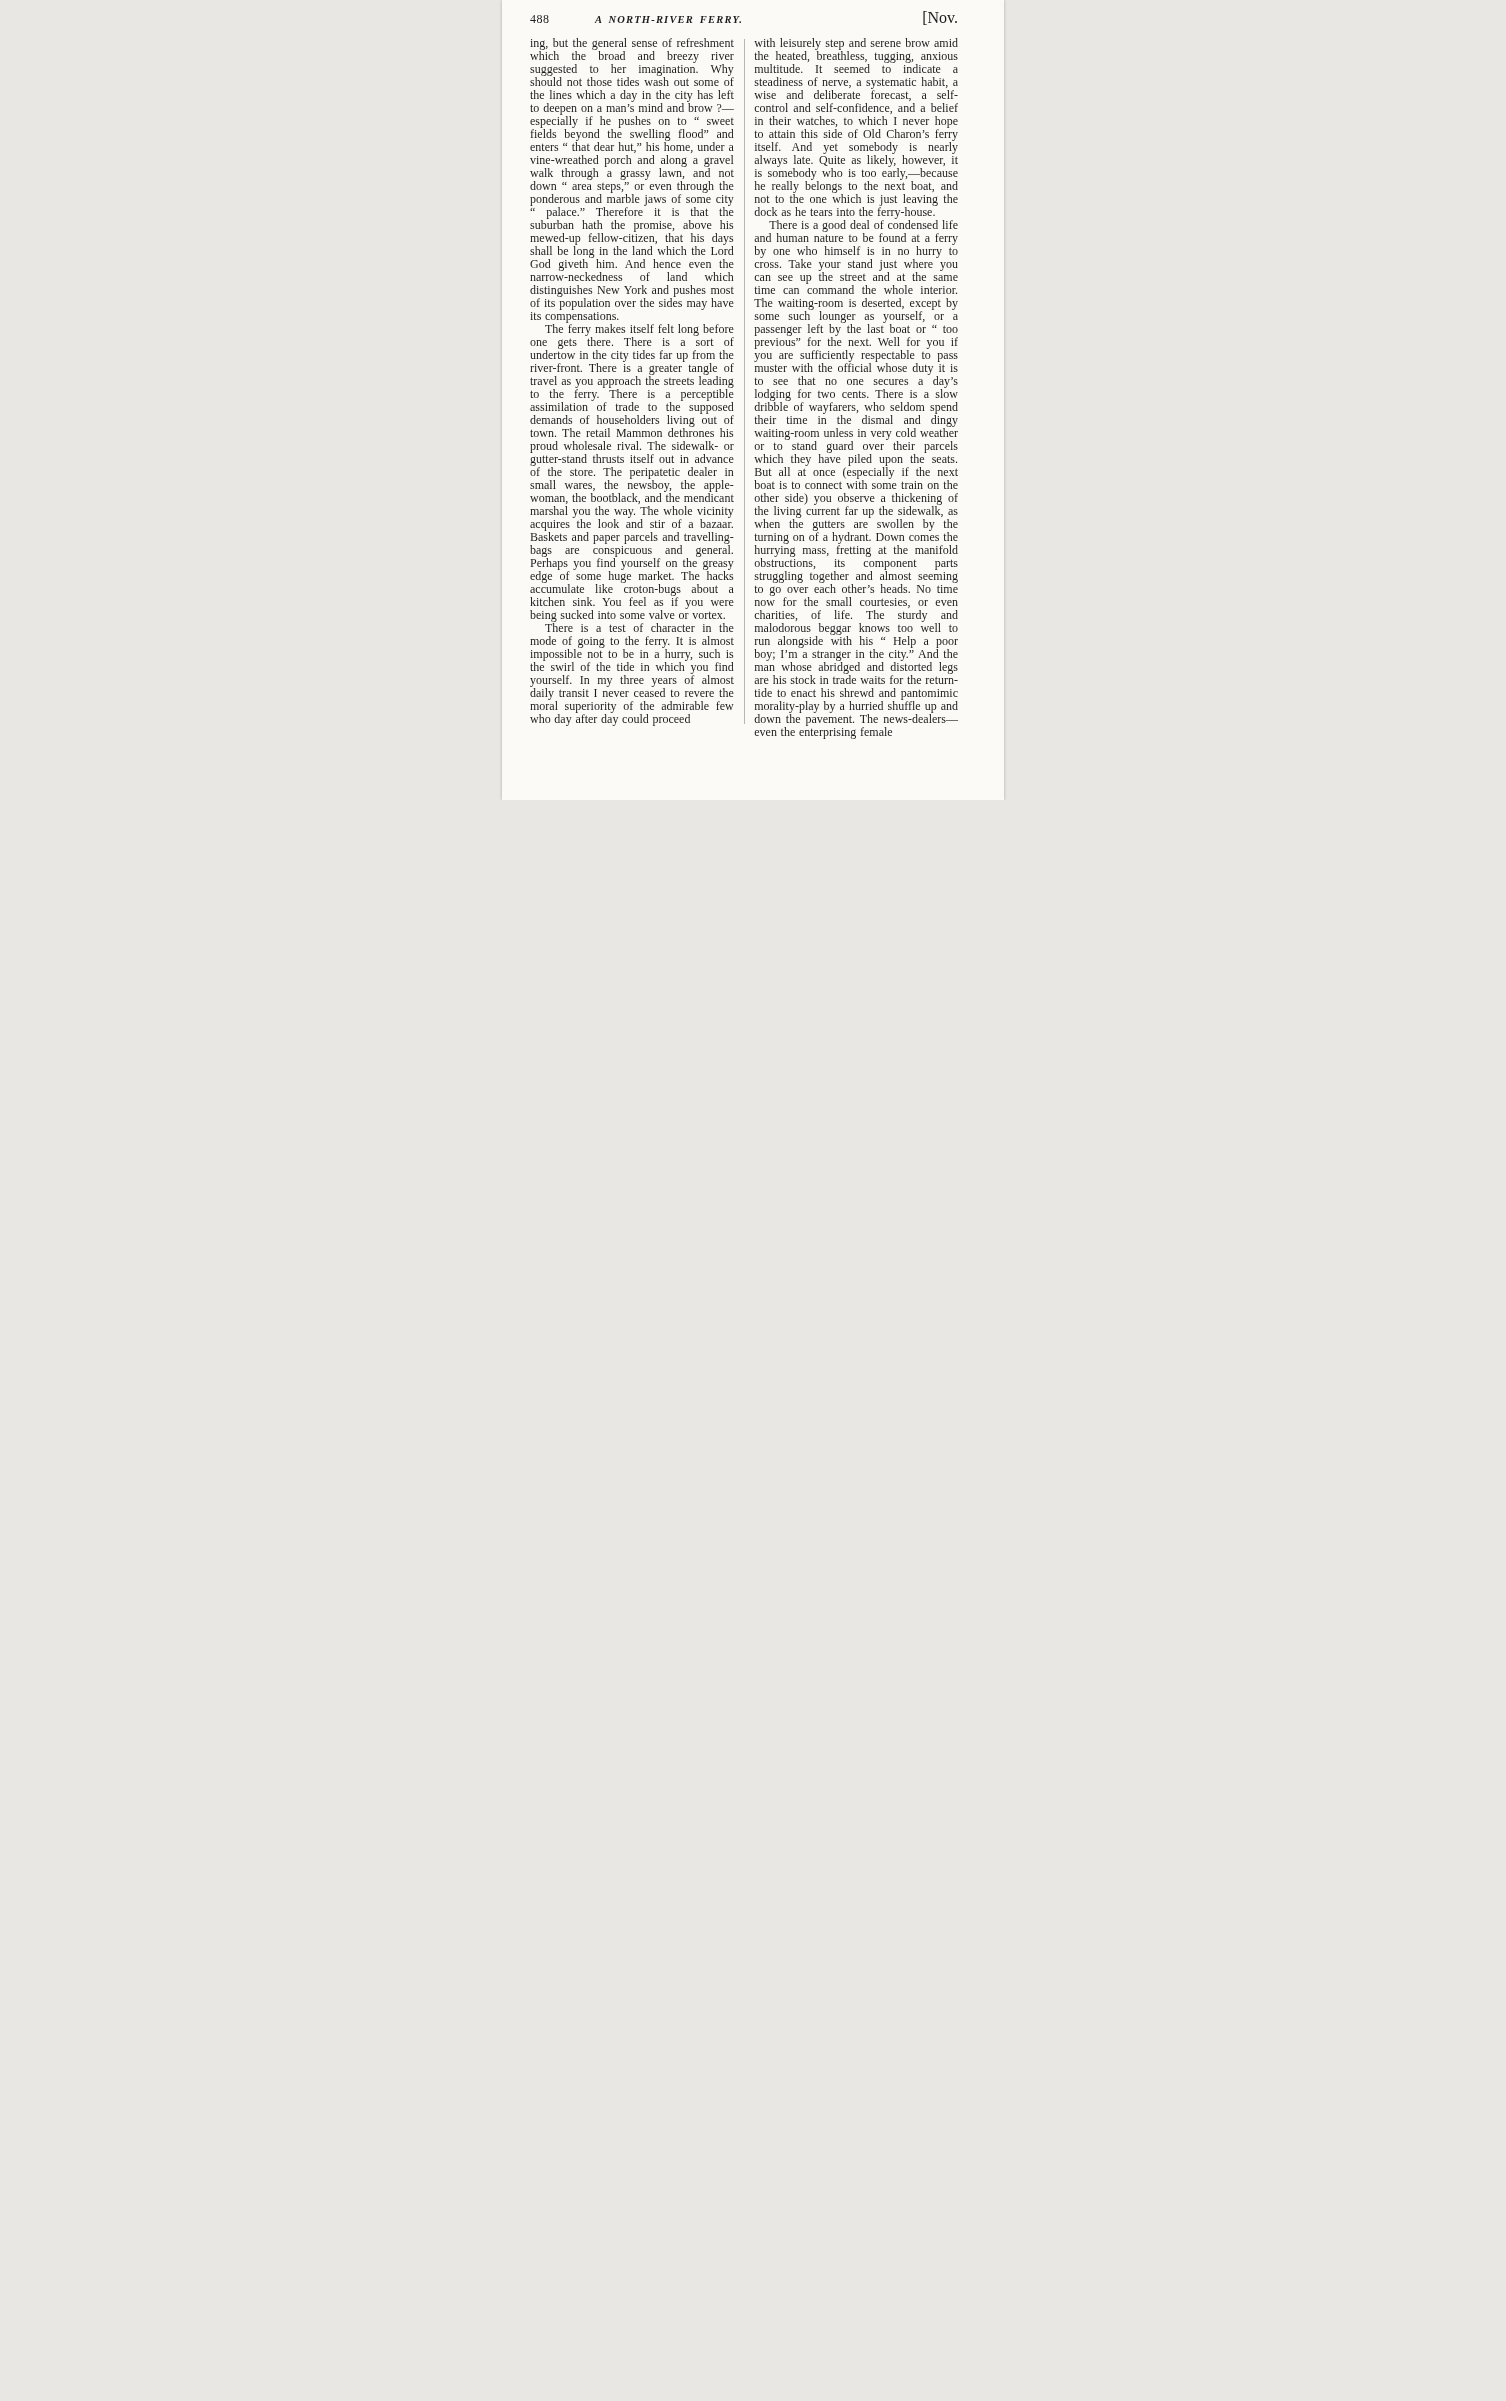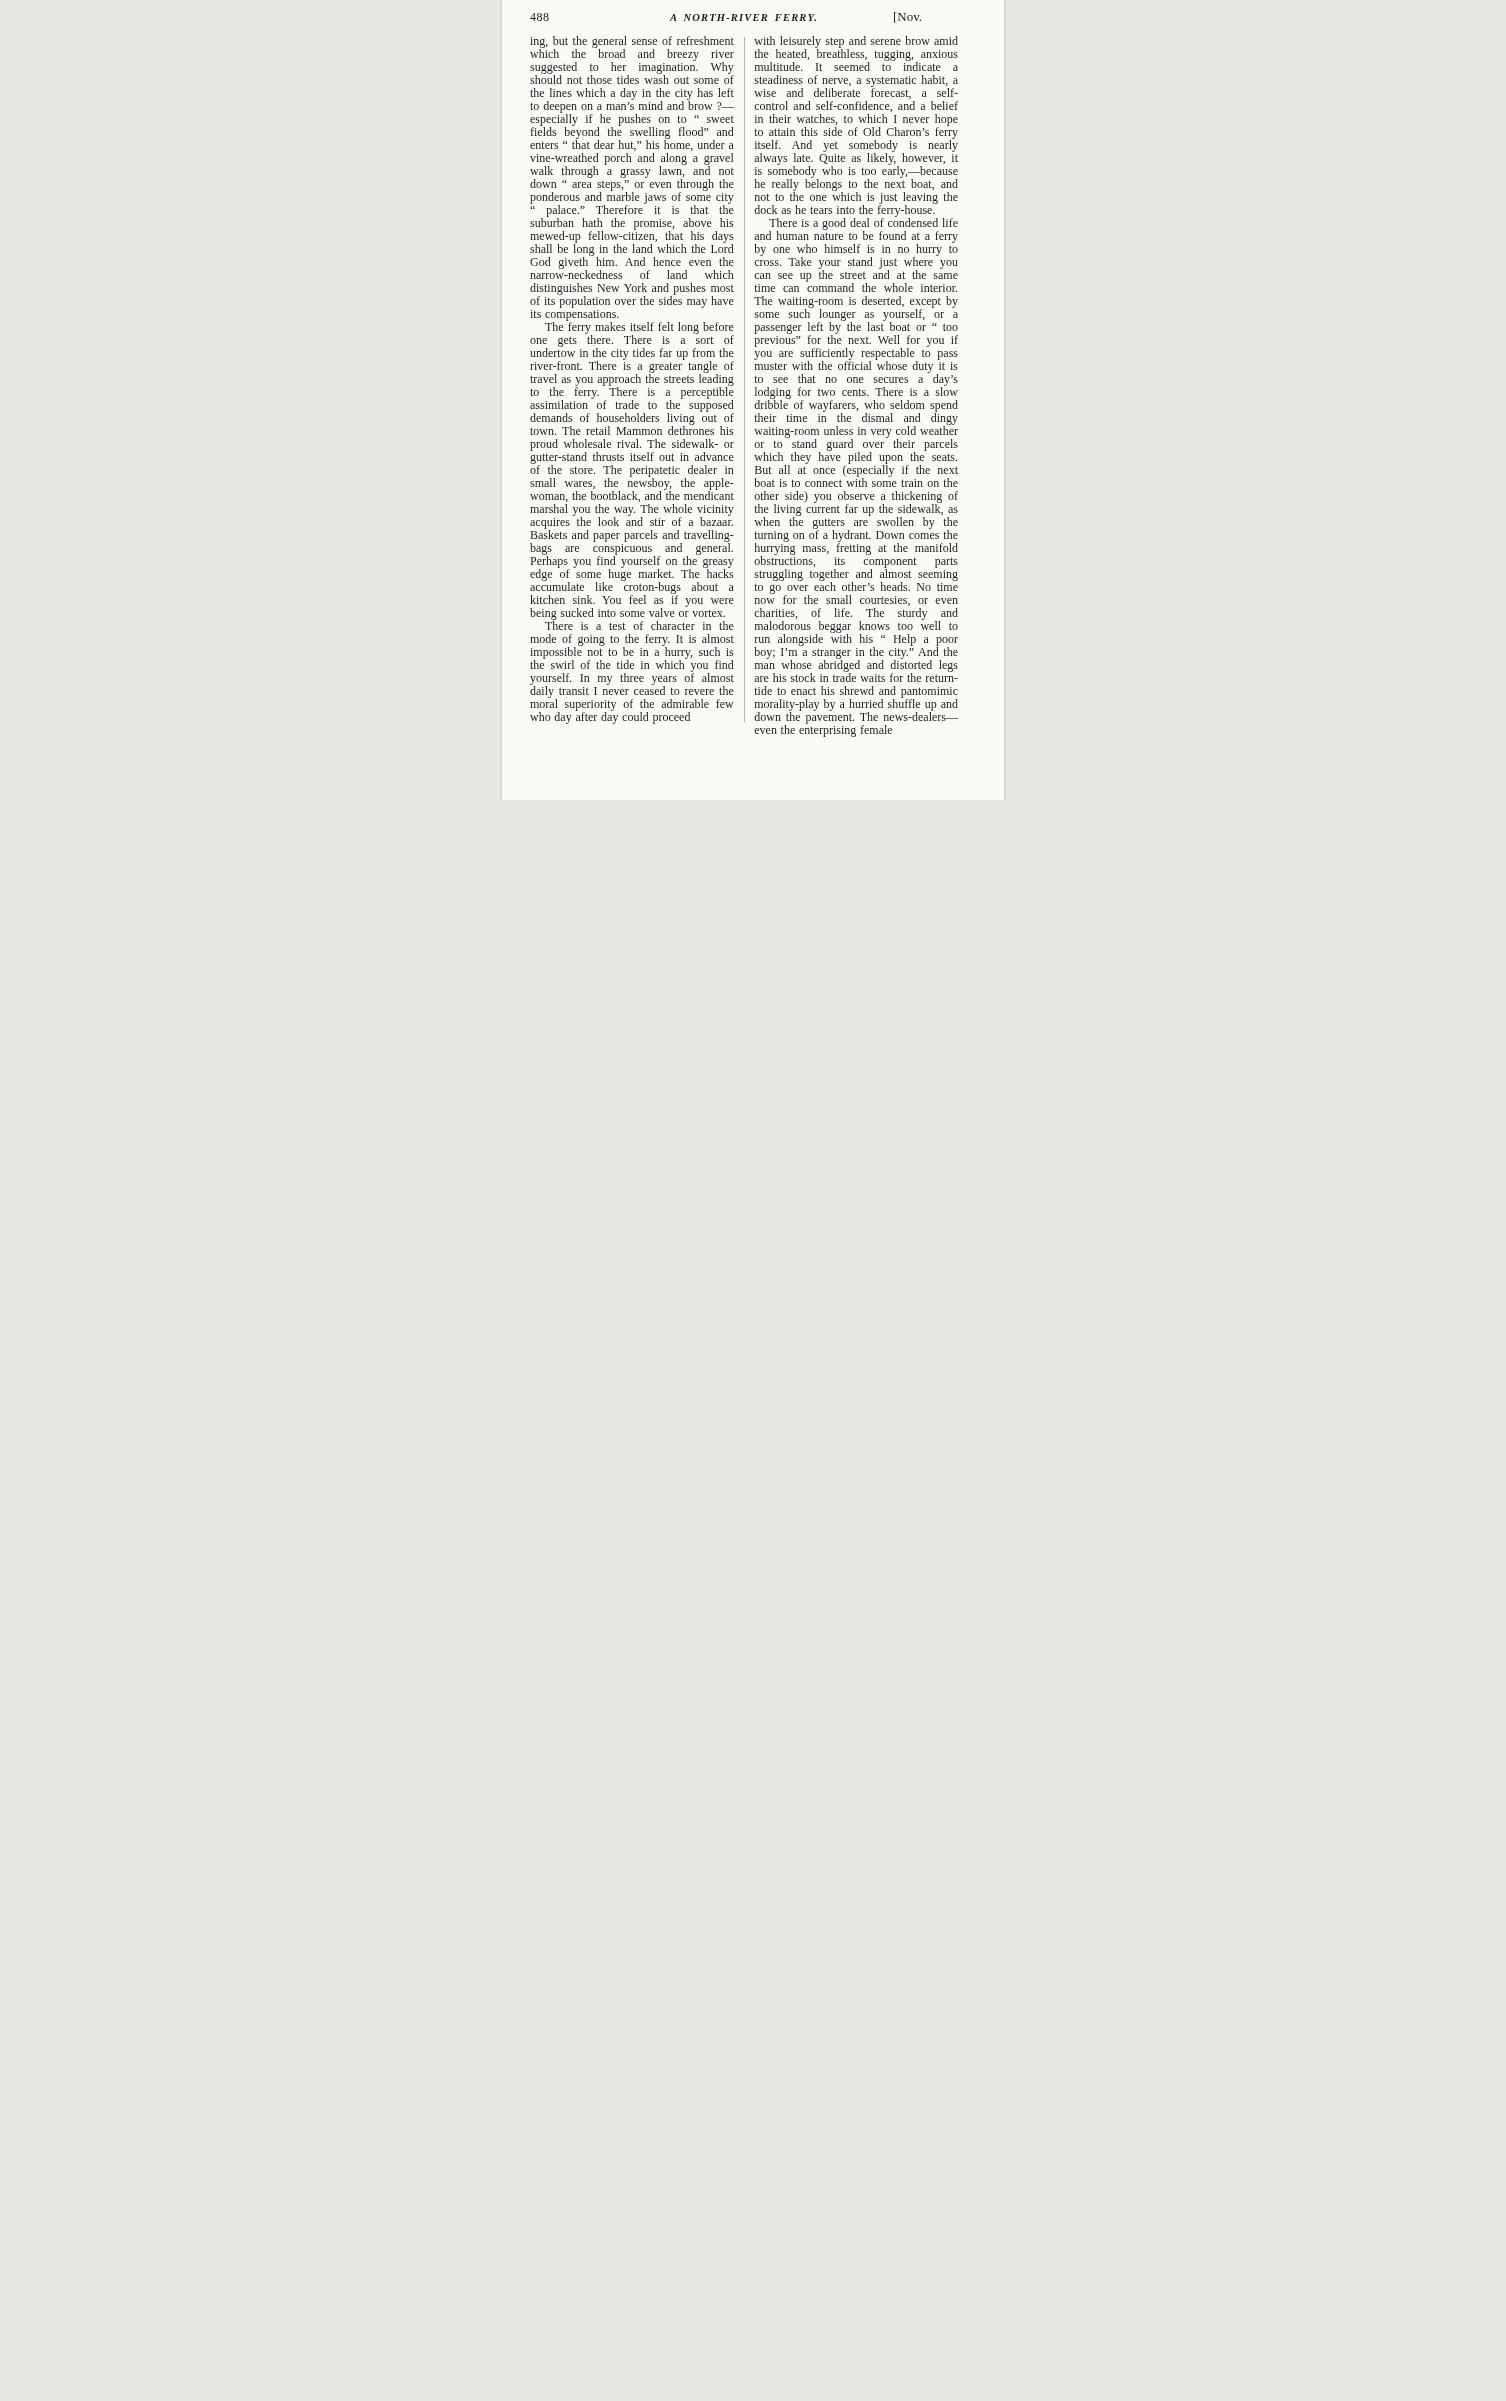--- a/index.html
+++ b/index.html
@@ -25,30 +25,31 @@
     justify-content: space-between;
     margin-bottom: 10px;
   }
   .page-num {
     width: 65px;
     font-size: 12px;
     letter-spacing: 0.5px;
   }
   .running-title {
     flex: 1;
-    text-align: center;
+    text-align: left;
     font-style: italic;
     font-weight: bold;
     font-size: 10.5px;
     letter-spacing: 1.2px;
     word-spacing: 2px;
   }
   .issue-date {
     width: 65px;
-    font-size: 13px;
+    text-align: right;
+    font-size: 16px;
   }
   .columns {
     display: flex;
     align-items: stretch;
   }
   .col {
     width: 213px;
     font-size: 12px;
     line-height: 13px;
     text-align: justify;

